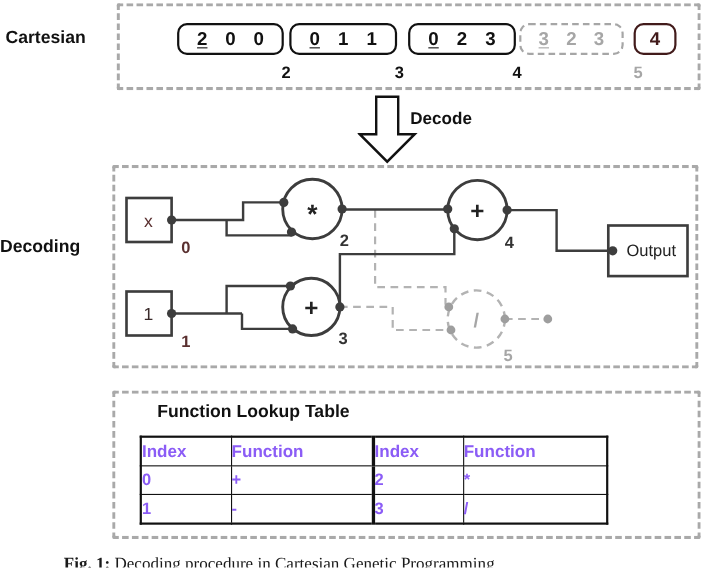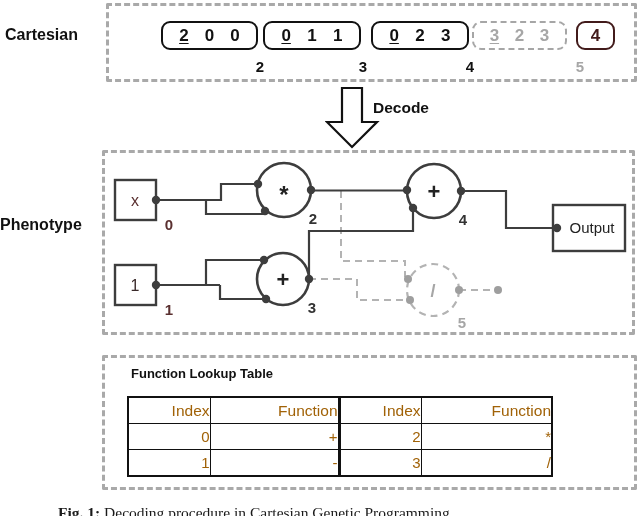--- a/index.html
+++ b/index.html
@@ -23,28 +23,28 @@
   }
   .gene.inactive{border-style:dashed;border-color:#a6a6a6;color:#a6a6a6;border-width:2.5px;}
   .gene.outputgene{border-color:#421b1b;color:#421b1b;}
   .gene .u{text-decoration:underline;text-underline-offset:2px;}
   .gene-index{
     position:absolute;width:22px;text-align:center;
     font-weight:bold;font-size:15px;color:#111;
   }
   .gene-index.inactive{color:#a6a6a6;}
   
-  .lookup-title{position:absolute;left:8px;top:8px;font-weight:bold;font-size:13px;color:#111;padding-left:18px;}
+  .lookup-title{position:absolute;left:20px;top:8px;font-weight:bold;font-size:16px;color:#111;padding-left:18px;}
   table.lookup{
     position:absolute;left:22px;top:38px;border-collapse:collapse;
     width:424px;table-layout:fixed;
   }
   table.lookup td{
-    border:1.5px solid #111;text-align:right;height:25px;
-    font-weight:normal;font-size:15px;color:#a16207;padding:0;
+    border:1.5px solid #111;text-align:left;height:25px;
+    font-weight:bold;font-size:15px;color:#8b5cf6;padding:0;
   }
   table.lookup tr.hdr td{font-size:15.5px;}
   table.lookup{border:2.5px solid #111;}
   table.lookup td.thick{border-left:3px solid #111;}
   .caption{
     position:absolute;left:58px;top:504px;width:540px;
     font-family:"Liberation Serif",serif;font-size:15.5px;color:#1a1a1a;white-space:nowrap;
   }
   .caption b{font-weight:bold;}
   svg text{font-family:"Liberation Sans",sans-serif;}
@@ -84,21 +84,21 @@
   <div class="gene-index" style="left:243px;top:52px;">3</div>
   <div class="gene-index" style="left:350px;top:52px;">4</div>
   <div class="gene-index inactive" style="left:460px;top:52px;">5</div>
 </div>
 
 <svg class="abs" style="left:325px;top:86px;" width="115" height="66" viewBox="0 0 115 66">
   <polygon points="17,2 37,2 37,36 52,36 27,61 2,36 17,36" fill="#ffffff" stroke="#111" stroke-width="2.2" stroke-linejoin="miter"></polygon>
   <text x="48" y="27" font-size="15.5" font-weight="bold" fill="#111">Decode</text>
 </svg>
 
-<div class="abs section-label" style="left:0px;top:216px;">Phenotype</div>
+<div class="abs section-label" style="left:0px;top:216px;">Decoding</div>
 
 <div class="dash-box" style="left:102px;top:150px;width:533px;height:185px;">
   <svg width="527" height="179" viewBox="0 0 527 179" style="position:absolute;left:0;top:0;">
 
     <g stroke="#b3b3b3" stroke-width="2" fill="none" stroke-dasharray="7 5">
       <path d="M236 38 V108 H300 V124"></path>
       <path d="M204 126 H252 V147 H303"></path>
       <path d="M354 137 H390"></path>
     </g>
 

